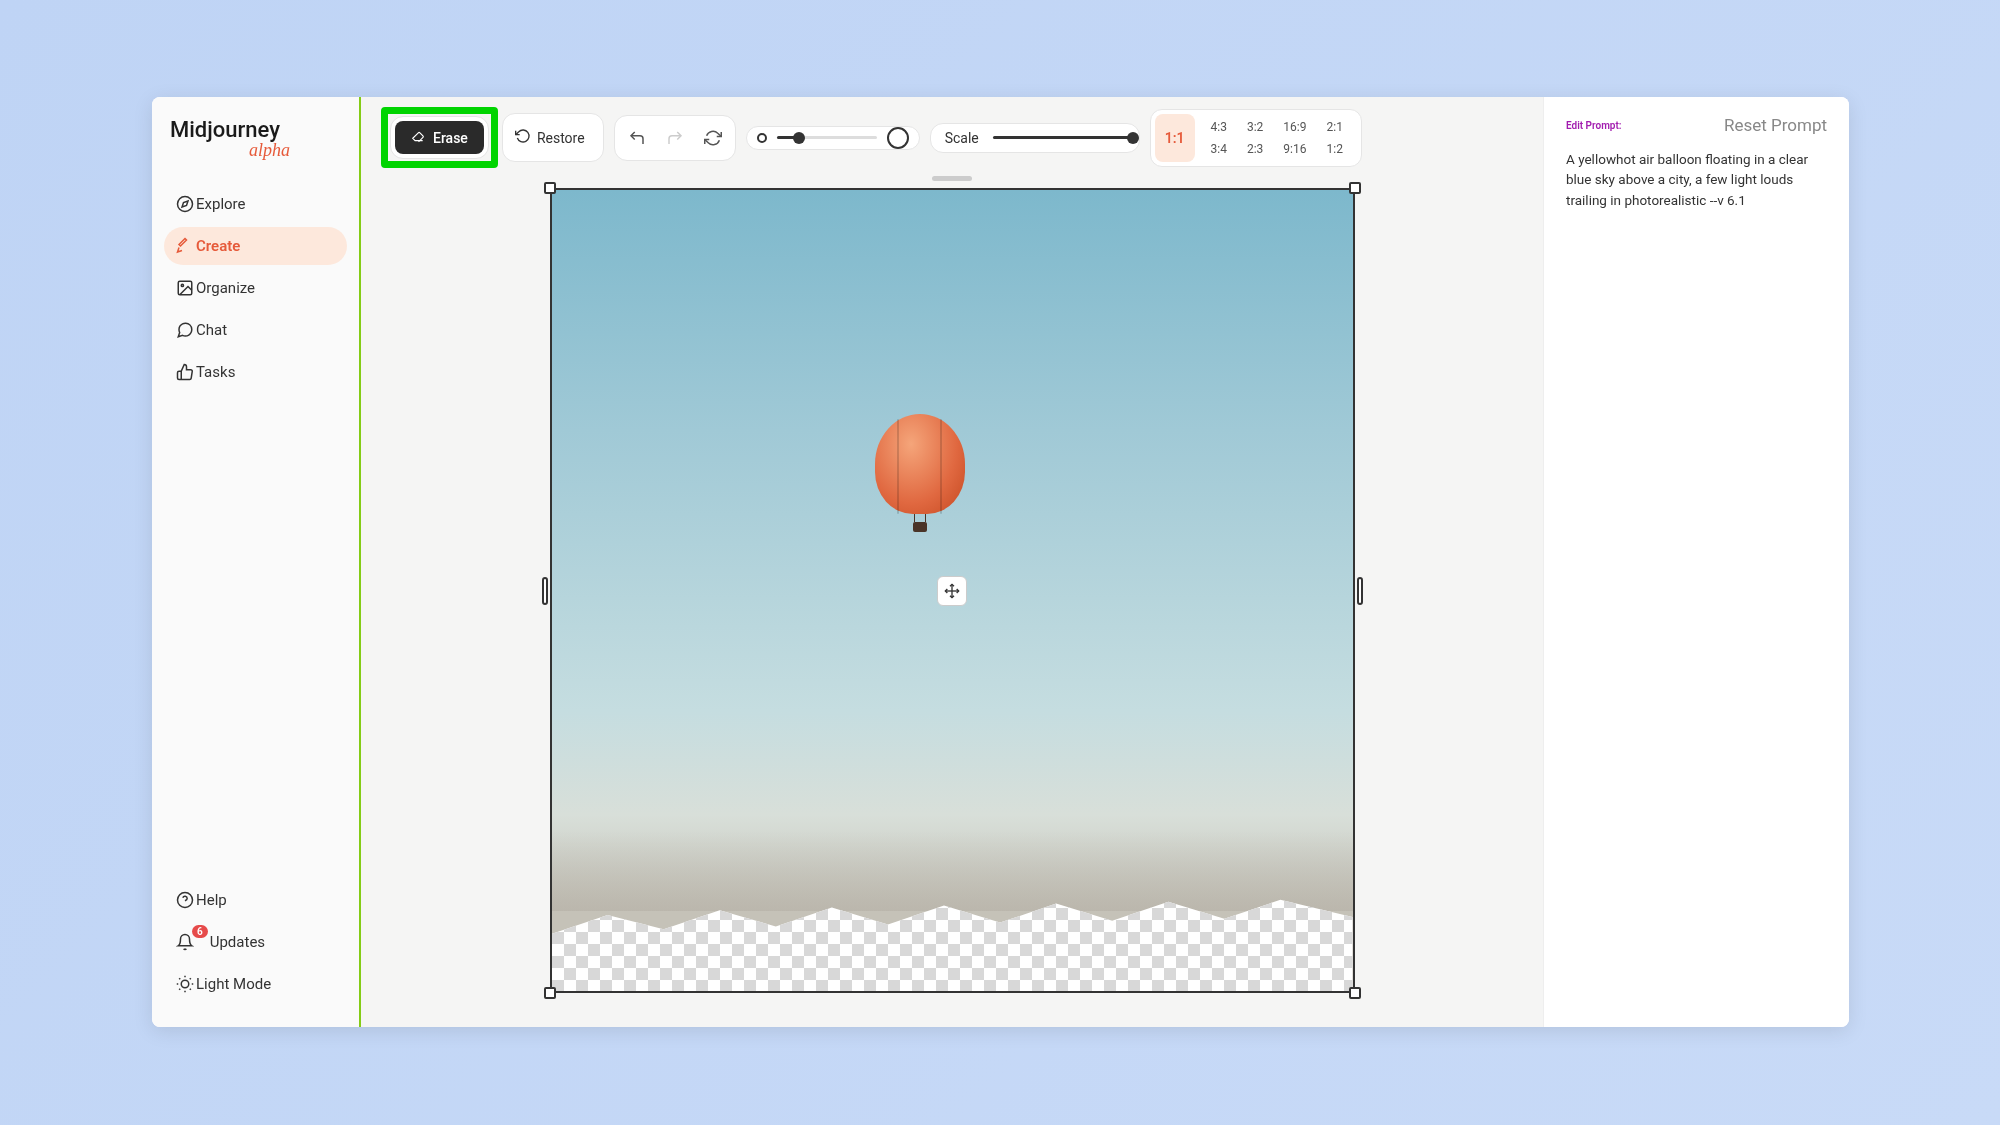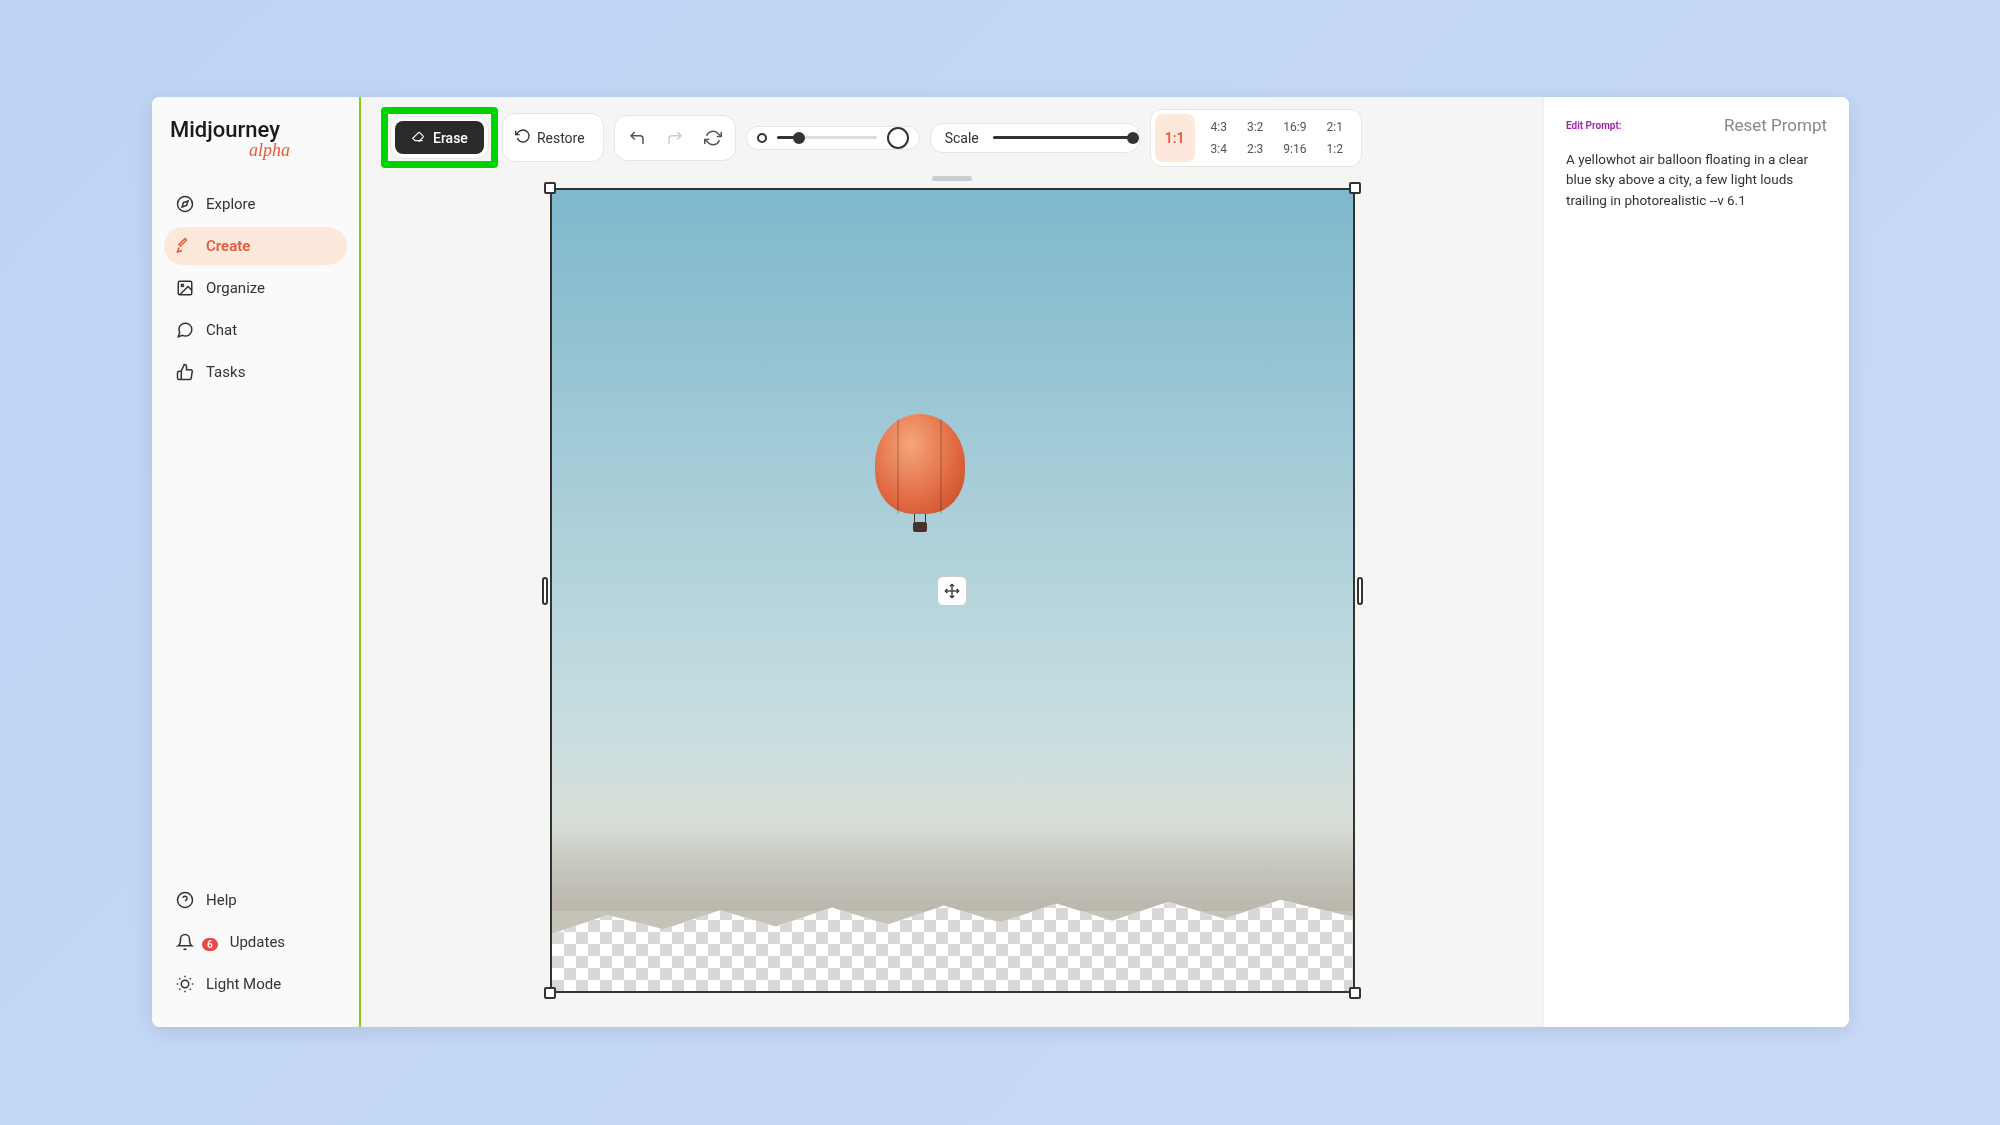--- a/index.html
+++ b/index.html
@@ -1,21 +1,21 @@
 <!DOCTYPE html>
 <html><head>
 <meta charset="utf-8">
 <style>
 * { margin: 0; padding: 0; box-sizing: border-box; font-family: -apple-system, BlinkMacSystemFont, 'Segoe UI', Roboto, sans-serif; }
 body { background: linear-gradient(135deg, #bfd4f5 0%, #c8daf7 100%); width: 2000px; height: 1125px; overflow: hidden; position: relative; }
 .app-window { position: absolute; left: 152px; top: 97px; width: 1697px; height: 930px; background: #fff; border-radius: 8px; display: flex; overflow: hidden; box-shadow: 0 4px 20px rgba(0,0,0,0.1); }
 .sidebar { width: 209px; background: #fafafa; padding: 20px 12px; display: flex; flex-direction: column; border-right: 2px solid #84cc16; }
 .logo { font-size: 22px; font-weight: 500; color: #1a1a1a; margin-bottom: 4px; padding-left: 6px; }
 .logo-sub { font-family: 'Brush Script MT', cursive; font-size: 18px; color: #e65a3a; padding-left: 85px; margin-top: -6px; margin-bottom: 24px; font-style: italic; }
-.nav-item { display: flex; align-items: flex-end; gap: 12px; padding: 10px 12px; border-radius: 20px; font-size: 15px; color: #333; cursor: pointer; margin-bottom: 4px; }
+.nav-item { display: flex; align-items: flex-start; gap: 2px; padding: 10px 12px; border-radius: 20px; font-size: 15px; color: #333; cursor: pointer; margin-bottom: 4px; }
 .nav-item.active { background: #fde8dc; color: #e65a3a; font-weight: 600; }
 .nav-icon { width: 18px; height: 18px; display: inline-flex; align-items: center; justify-content: center; }
 .chat-sub { margin-left: 28px; border-left: 1px solid #ddd; padding-left: 12px; margin-bottom: 8px; }
 .chat-sub-item { font-size: 13px; color: #666; padding: 5px 0; cursor: pointer; }
 .sidebar-bottom { margin-top: auto; }
 .badge { background: #e64a4a; color: #fff; font-size: 10px; font-weight: 600; border-radius: 8px; padding: 1px 5px; margin-left: -4px; margin-top: -8px; }
 .main { flex: 1; background: #f5f5f4; position: relative; display: flex; flex-direction: column; }
 .toolbar { display: flex; gap: 10px; padding: 10px 20px; align-items: center; }
 .tool-group { background: #fff; border: 1px solid #e5e5e5; border-radius: 13px; padding: 6px; display: flex; align-items: center; gap: 6px; }
 .highlight-box { border: 7px solid #00d400; padding: 2px; border-radius: 4px; }

